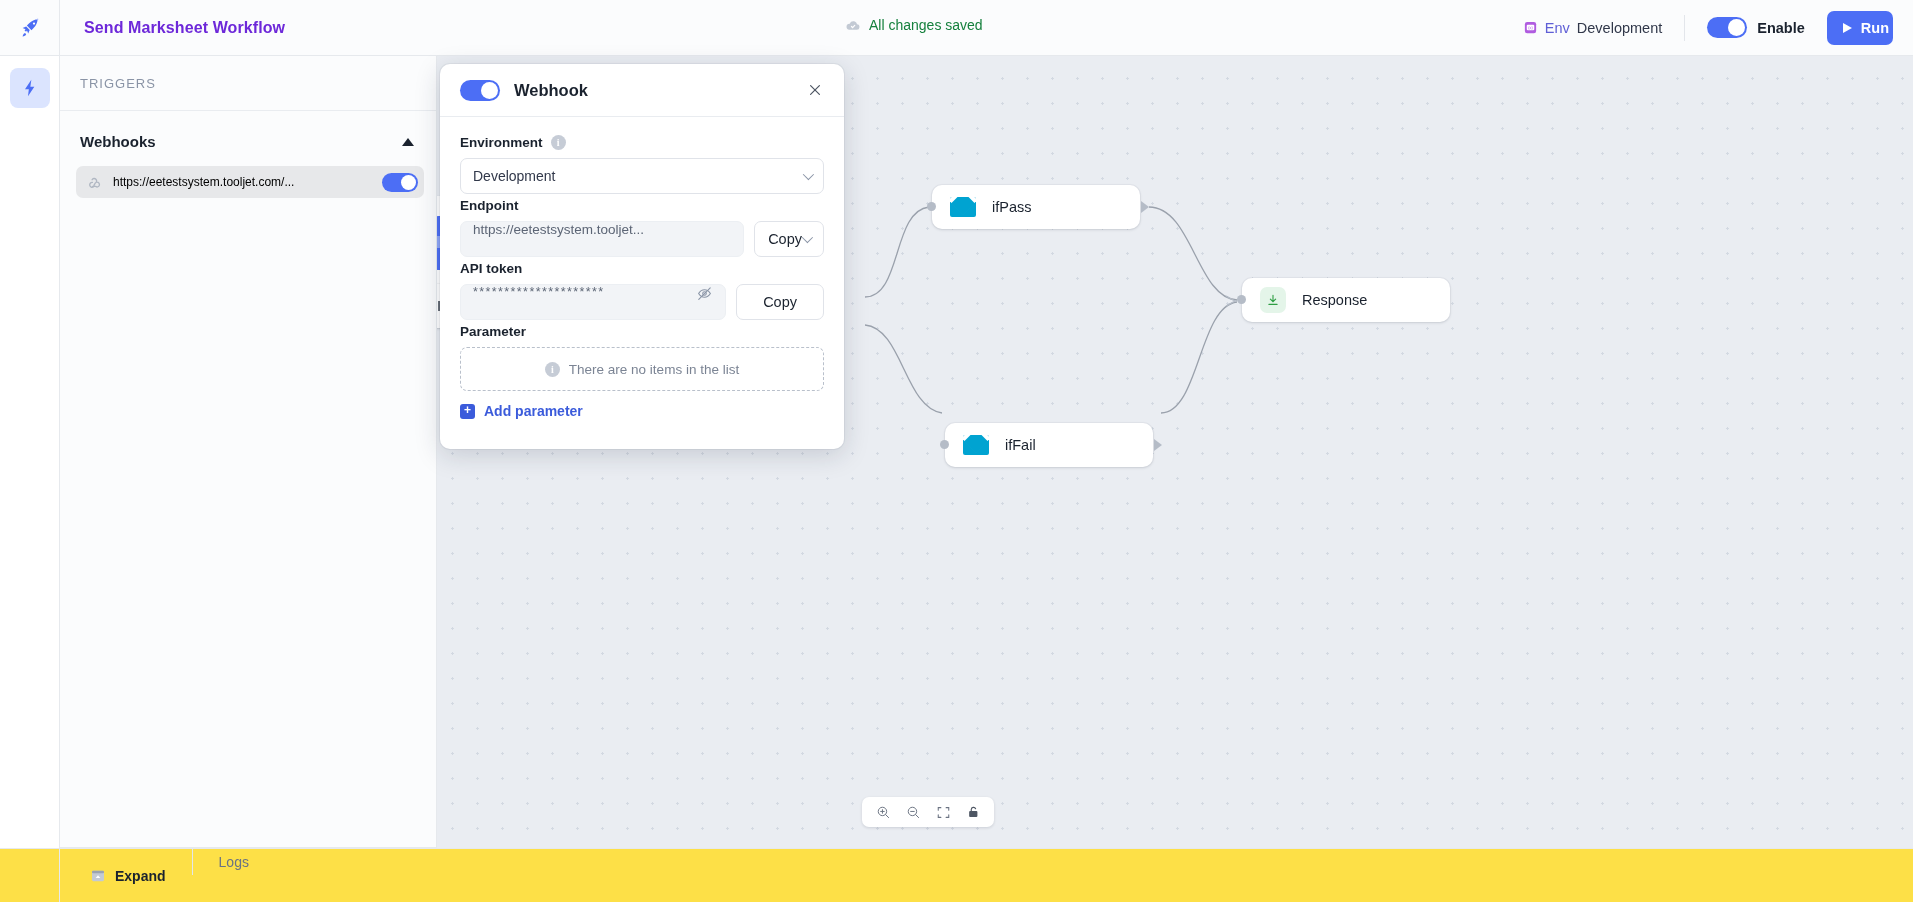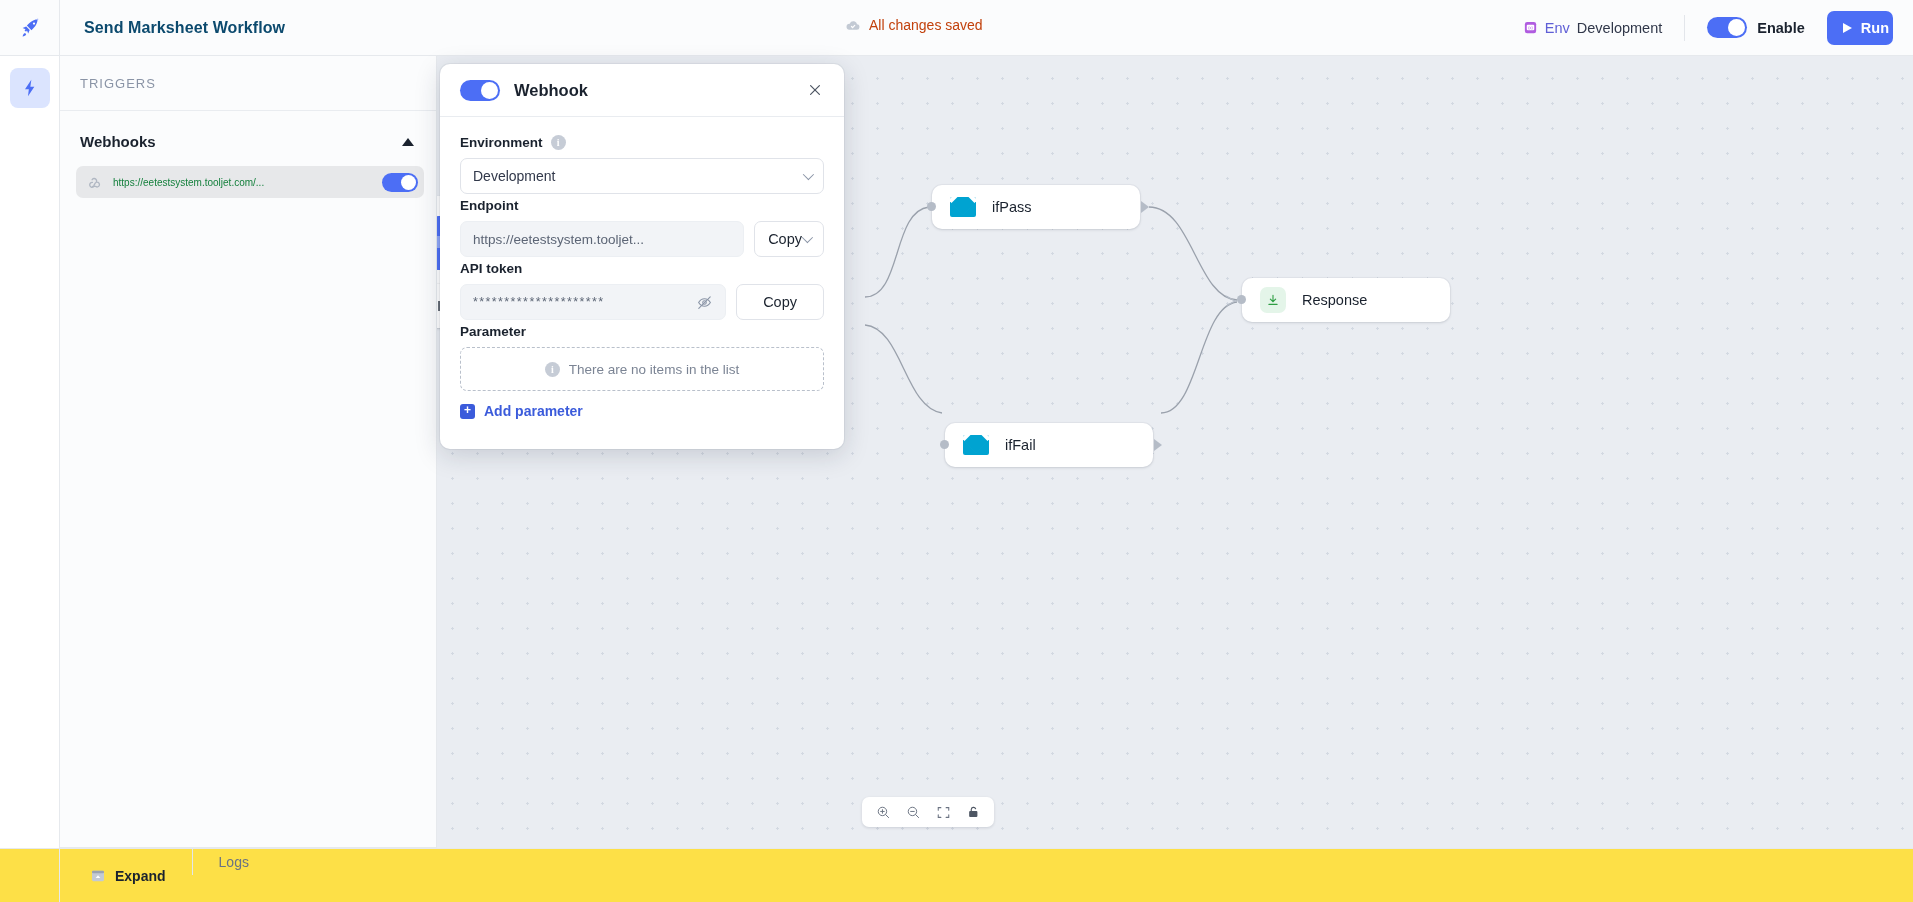--- a/index.html
+++ b/index.html
@@ -15,27 +15,27 @@
   .topbar {
     position: absolute; left: 0; top: 0; width: 1913px; height: 56px;
     background: #fbfcfd; border-bottom: 1px solid #e6e9ed;
     display: flex; align-items: center;
   }
   .logo-cell {
     width: 60px; height: 55px; display: flex; align-items: center; justify-content: center;
     border-right: 1px solid #e6e9ed;
   }
   .app-title {
-    margin-left: 24px; font-size: 16px; font-weight: bold; color: #0c4a6e;
+    margin-left: 24px; font-size: 16px; font-weight: bold; color: #6d28d9;
     letter-spacing: .1px;
   }
   .saved-status {
     position: absolute; left: 845px; top: 17px;
     display: flex; align-items: center; gap: 8px;
-    font-size: 14px; color: #c2410c;
+    font-size: 14px; color: #15803d;
   }
   .topright {
     position: absolute; right: 20px; top: 0; height: 55px;
     display: flex; align-items: center; gap: 0;
   }
   .env-box { display: flex; align-items: center; gap: 7px; padding-right: 22px; }
   .env-label { font-size: 14.5px; color: #5f5fd6; }
   .env-value { font-size: 14.5px; color: #31384a; }
   .vdiv { width: 1px; height: 26px; background: #e3e6eb; }
   .enable-box { display: flex; align-items: center; gap: 10px; padding: 0 22px; }
@@ -90,21 +90,21 @@
   .caret-up {
     width: 0; height: 0; border-left: 6px solid transparent;
     border-right: 6px solid transparent; border-bottom: 8px solid #1a222e;
   }
   .sb-item {
     margin: 16px 12px 0 16px; height: 32px; border-radius: 7px;
     background: #e7e8ea; display: flex; align-items: center; gap: 10px;
     padding: 0 6px 0 10px; cursor: pointer;
   }
   .sb-item-label {
-    flex: 1; font-size: 10px; color: #15803d; overflow: hidden;
+    flex: 1; font-size: 12px; color: #000000; overflow: hidden;
     white-space: nowrap; text-overflow: ellipsis;
   }
   .sb-divider { position: absolute; left: 0; bottom: 0; width: 377px; height: 1px; background: #e6e9ed; }
 
   
   .bottombar {
     position: absolute; left: 0; bottom: 0; width: 1913px; height: 54px;
     background: #fde047; border-top: 1px solid #e6e9ed;
     display: flex; 
   }
@@ -219,21 +219,21 @@
     font-size: 14px; color: #31384a; cursor: pointer; background: #fff;
   }
   .select span:first-child { flex: 1; }
   .chev {
     width: 8px; height: 8px; border-right: 1.6px solid #8a94a6;
     border-bottom: 1.6px solid #8a94a6; transform: rotate(45deg) translateY(-2px);
   }
   .row { display: flex; gap: 10px; align-items: stretch; }
   .ro-input {
     flex: 1; height: 36px; background: #f2f4f7; border: 1px solid #eceff3;
-    border-radius: 7px; display: flex; align-items: center; gap: 8px;
+    border-radius: 7px; display: flex; gap: 8px;
     padding: 0 12px; font-size: 13.5px; color: #5c6575; overflow: hidden;
   }
   .ro-input .txt { flex: 1; white-space: nowrap; overflow: hidden; text-overflow: ellipsis; }
   .btn-outline {
     border: 1px solid #e0e3e9; border-radius: 7px; background: #fff;
     display: flex; align-items: center; padding: 0 13px;
     font-size: 14.5px; color: #1a222e; cursor: pointer; height: 36px;
     font-family: "Liberation Sans", sans-serif;
   }
   .field-group { margin-bottom: 4px; }

